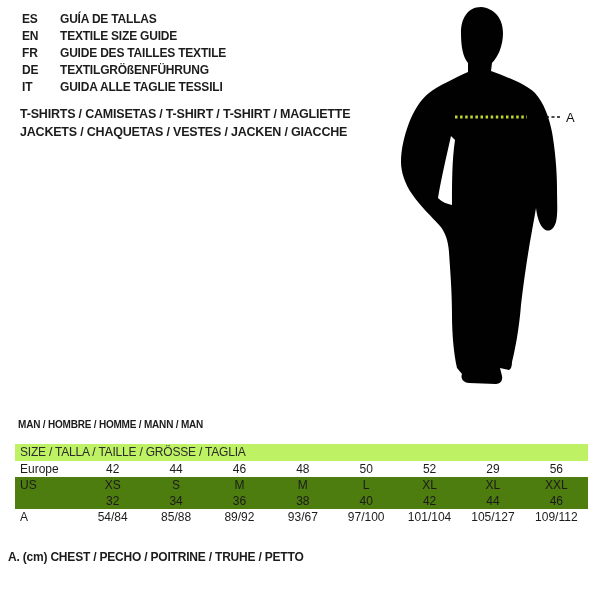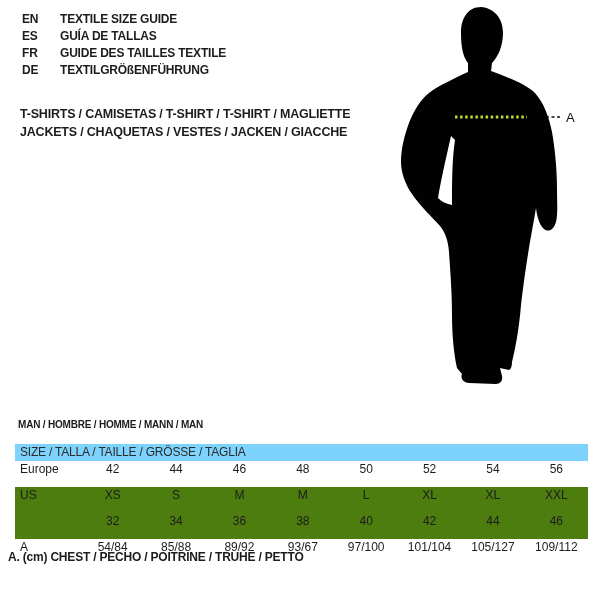--- a/index.html
+++ b/index.html
@@ -12,49 +12,53 @@
   .lang-row{display:flex;line-height:17px;font-size:12px;font-weight:700;letter-spacing:-0.2px;}
   .lang-code{width:38px;flex:0 0 38px;}
   
   .category-block{position:absolute;left:20px;top:105px;font-size:12.5px;font-weight:700;line-height:18px;letter-spacing:-0.2px;}
   
   .figure-wrap{position:absolute;left:390px;top:0;width:200px;height:400px;}
   
   .section-title{position:absolute;left:18px;top:419px;font-size:10px;font-weight:700;letter-spacing:-0.2px;}
   
   .size-table{position:absolute;left:15px;top:444px;width:573px;font-size:12px;}
-  .thead{background:#7dd3fc;height:17px;line-height:17px;padding-left:5px;color:#2b2b2b;letter-spacing:-0.2px;}
-  .trow{display:grid;grid-template-columns:66px repeat(8,1fr);height:26px;line-height:17px;}
+  .thead{background:#bef264;height:17px;line-height:17px;padding-left:5px;color:#2b2b2b;letter-spacing:-0.2px;}
+  .trow{display:grid;grid-template-columns:66px repeat(8,1fr);height:16px;line-height:17px;}
   .trow.shaded{background:#4d7c0f;}
   .tlabel{padding-left:5px;text-align:left;}
   .tcell{text-align:center;}
   
   .footnote{position:absolute;left:8px;top:550px;font-size:12px;font-weight:700;letter-spacing:-0.2px;}
 </style>
 </head>
 <body>
 
 <div class="page">
 
   <div class="lang-block">
     <div class="lang-row">
+      <span class="lang-code">ES</span>
+      <span class="lang-label">GUÍA DE TALLAS</span>
+    </div>
+    <div class="lang-row">
       <span class="lang-code">EN</span>
       <span class="lang-label">TEXTILE SIZE GUIDE</span>
-    </div>
-    <div class="lang-row">
-      <span class="lang-code">ES</span>
-      <span class="lang-label">GUÍA DE TALLAS</span>
     </div>
     <div class="lang-row">
       <span class="lang-code">FR</span>
       <span class="lang-label">GUIDE DES TAILLES TEXTILE</span>
     </div>
     <div class="lang-row">
       <span class="lang-code">DE</span>
       <span class="lang-label">TEXTILGRÖßENFÜHRUNG</span>
+    </div>
+    <div class="lang-row">
+      <span class="lang-code">IT</span>
+      <span class="lang-label">GUIDA ALLE TAGLIE TESSILI</span>
     </div>
   </div>
 
   <div class="category-block">
     <div>T-SHIRTS / CAMISETAS / T-SHIRT / T-SHIRT / MAGLIETTE</div>
     <div>JACKETS / CHAQUETAS / VESTES / JACKEN / GIACCHE</div>
   </div>
 
   <div class="figure-wrap">
     <svg width="200" height="400" viewBox="390 0 200 400" xmlns="http://www.w3.org/2000/svg">
@@ -107,21 +111,21 @@
     <div class="thead">SIZE / TALLA / TAILLE / GRÖSSE / TAGLIA</div>
 
     <div class="trow">
       <div class="tlabel">Europe</div>
       <div class="tcell">42</div>
       <div class="tcell">44</div>
       <div class="tcell">46</div>
       <div class="tcell">48</div>
       <div class="tcell">50</div>
       <div class="tcell">52</div>
-      <div class="tcell">54</div>
+      <div class="tcell">29</div>
       <div class="tcell">56</div>
     </div>
 
     <div class="trow shaded">
       <div class="tlabel">US</div>
       <div class="tcell">XS</div>
       <div class="tcell">S</div>
       <div class="tcell">M</div>
       <div class="tcell">M</div>
       <div class="tcell">L</div>

